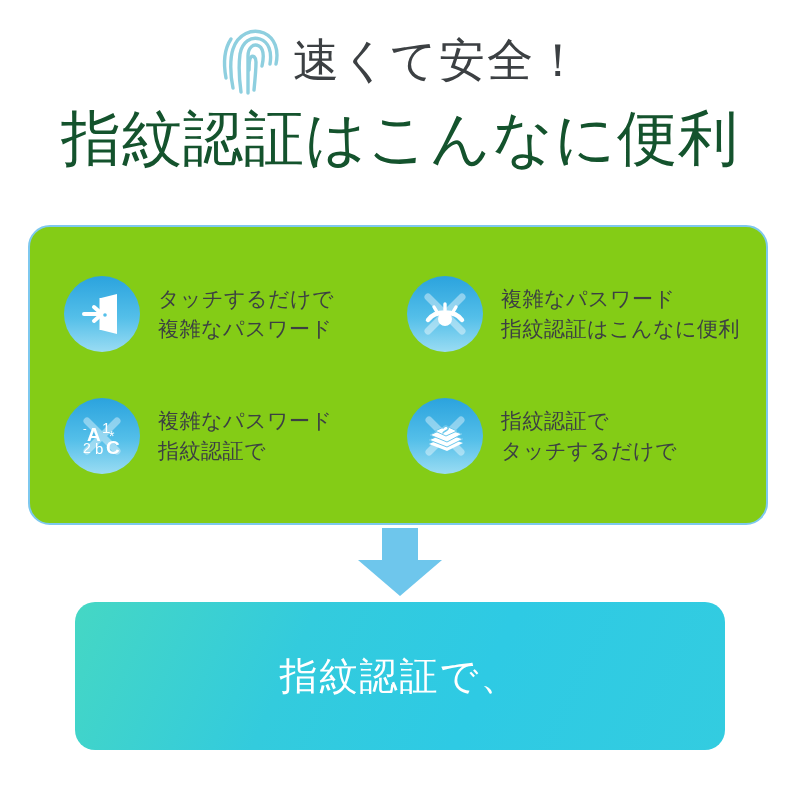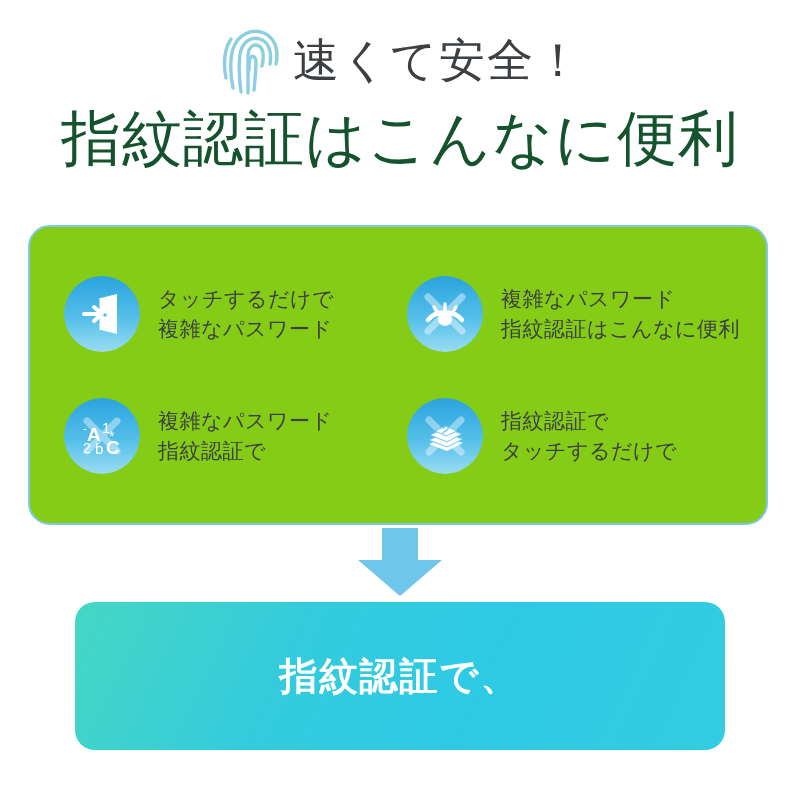--- a/index.html
+++ b/index.html
@@ -58,21 +58,21 @@
   .arrow{position:absolute;left:352px;top:528px;width:96px;height:70px;}
 
   
   .banner{
     position:absolute;left:75px;top:602px;
     width:650px;height:148px;border-radius:20px;
     background:linear-gradient(115deg,#45d7c4 0%,#33cbdd 34%,#2ecae4 62%,#33cce0 100%);
     display:flex;flex-direction:column;align-items:center;justify-content:center;
   }
   .banner-line{
-    color:#ffffff;font-size:38px;font-weight:bold;
+    color:#ffffff;font-size:38px;font-weight:normal;
     letter-spacing:2px;line-height:1.32;white-space:nowrap;
   }
 </style>
 </head>
 <body>
 
 <div class="page">
 
   <div class="eyebrow">
     <span class="fp-icon-wrap">

